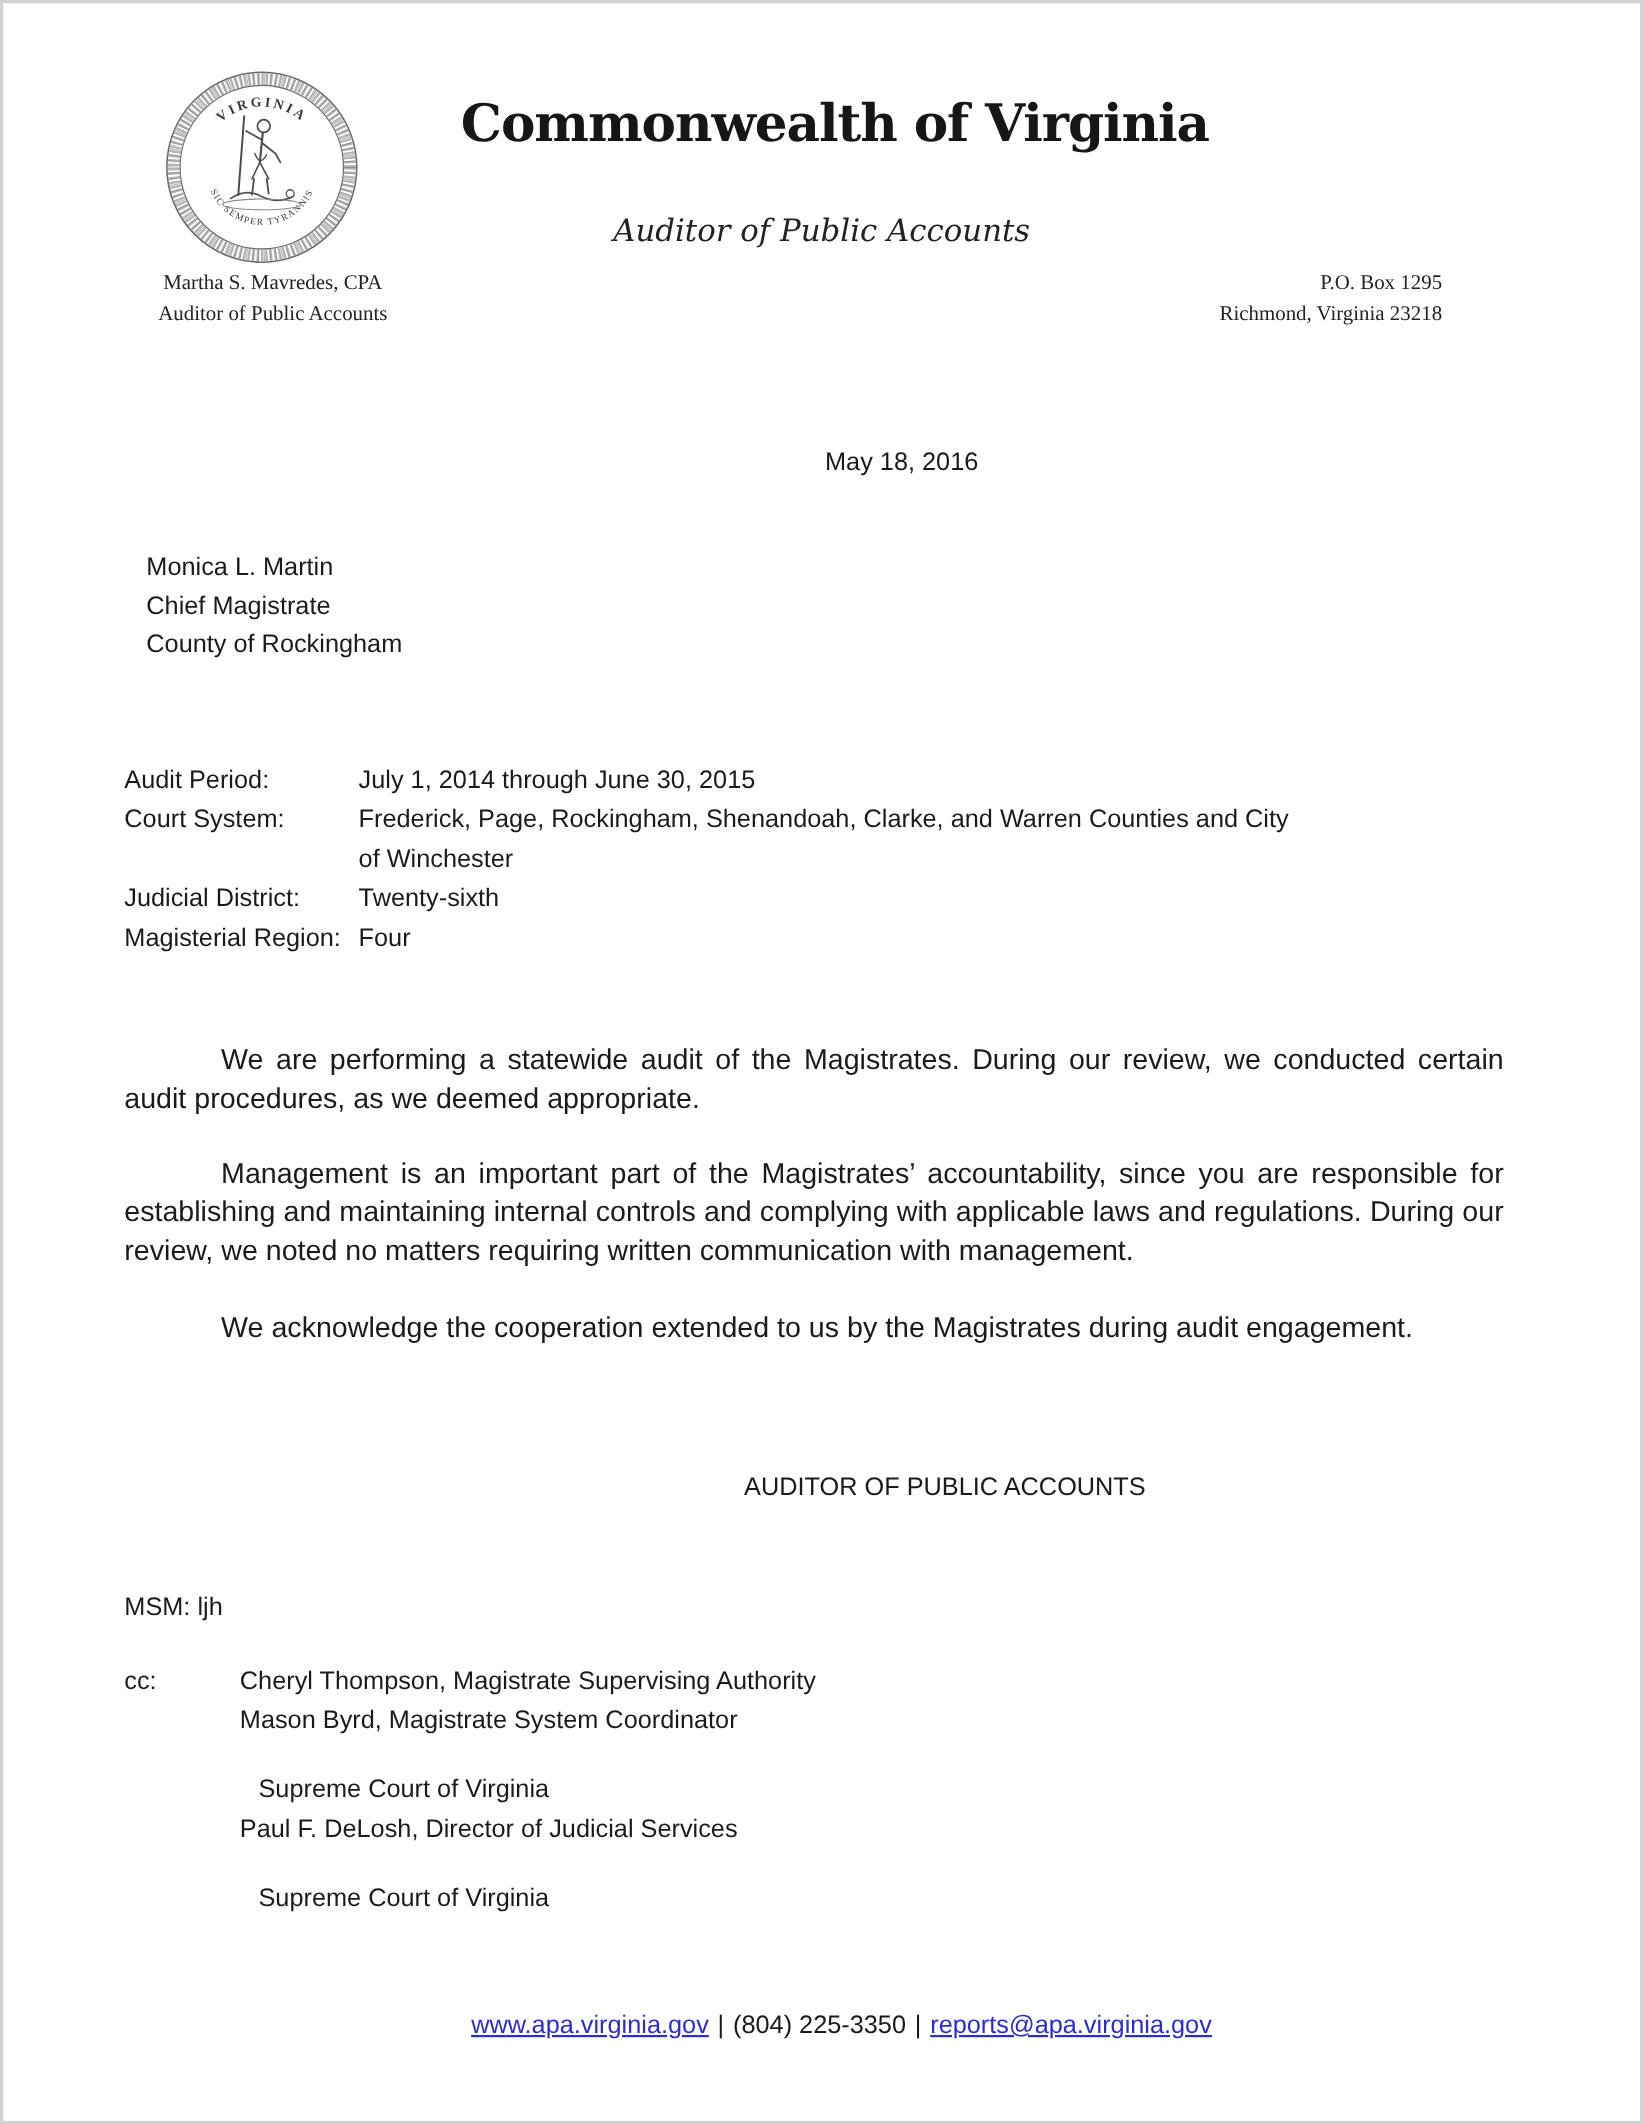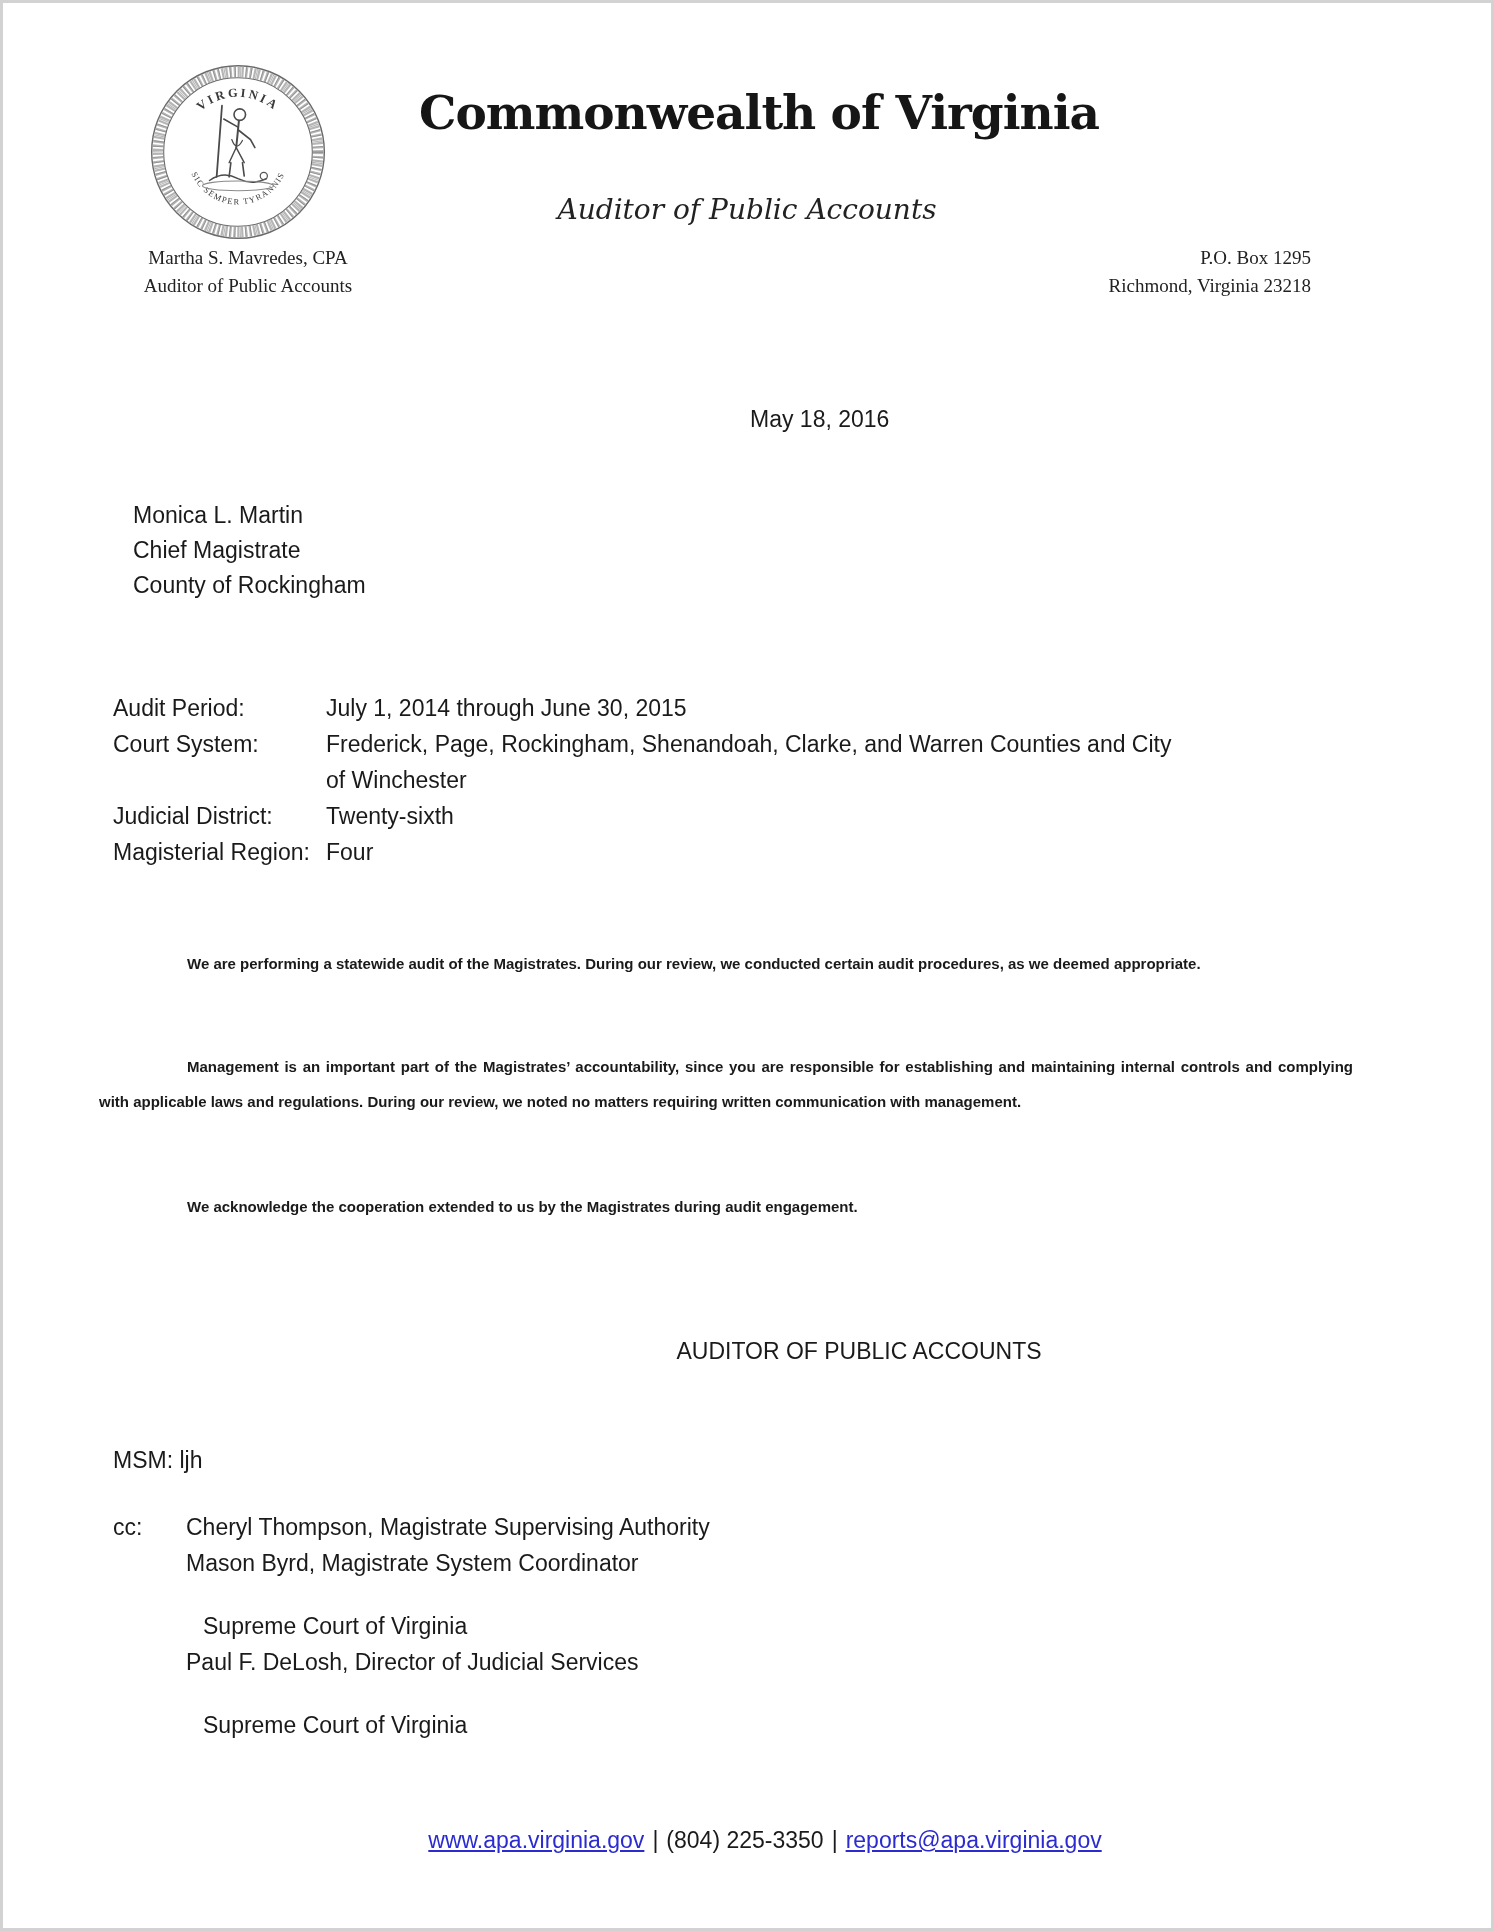--- a/index.html
+++ b/index.html
@@ -43,34 +43,34 @@
     font-family:"Liberation Serif",serif;font-size:19px;line-height:28px;color:#222222;
   }
   
   .date-line{position:absolute;left:747px;top:399px;font-size:23px;line-height:35px;}
   .recipient{position:absolute;left:110px;top:495px;font-size:23px;line-height:35px;margin-left:20px;}
   .details{position:absolute;left:110px;top:687px;width:1254px;font-size:23px;line-height:36px;}
   .details .row{display:flex;align-items:flex-start;}
   .details .label{width:213px;flex:none;}
   .details .value{flex:1;}
   .para{
-    position:absolute;left:96px;width:1254px;
-    font-size:15px;line-height:35px;
-    text-align:justify;text-indent:88px;margin:0;font-weight:bold;
+    position:absolute;left:110px;width:1254px;
+    font-size:26px;line-height:35px;
+    text-align:justify;text-indent:88px;margin:0;
   }
   .para.p1{top:943px;}
   .para.p2{top:1046px;}
   .para.p3{top:1186px;}
   .signature-org{
     position:absolute;left:856px;top:1331px;
     transform:translateX(-50%);white-space:nowrap;
     font-size:23px;line-height:35px;
   }
   .ref-line{position:absolute;left:110px;top:1440px;font-size:23px;line-height:35px;}
-  .cc-block{position:absolute;left:110px;top:1506px;font-size:23px;line-height:36px;display:flex;}
+  .cc-block{position:absolute;left:110px;top:1506px;font-size:23px;line-height:36px;display:flex;gap:32px;}
   .cc-label{width:73px;flex:none;}
   .cc-entries .indent{padding-left:17px;margin-top:27px;}
   
   .footer{
     position:absolute;left:18px;top:1820px;width:100%;
     text-align:center;font-size:23px;line-height:35px;
   }
   .footer a{color:var(--link-color,#2b2bd0);text-decoration:underline;cursor:pointer;}
   .footer .sep{color:#1a1a1a;padding:0 8px;}
   .seal-line{stroke:#4a4a4a;fill:none;stroke-linecap:round;}

